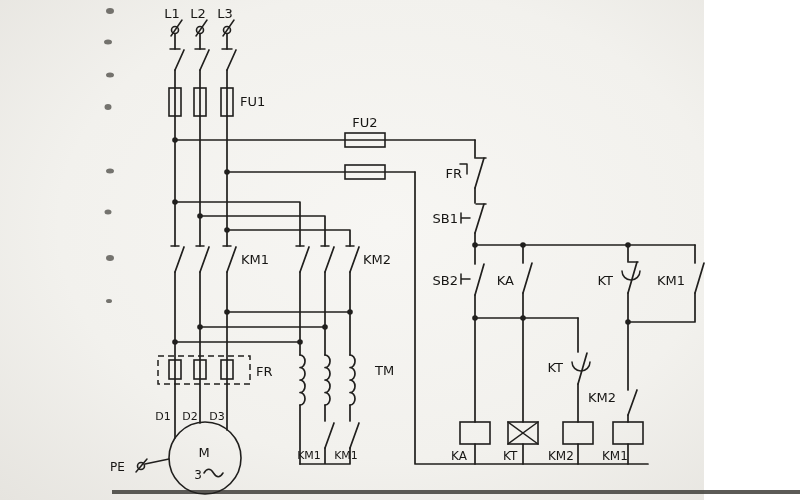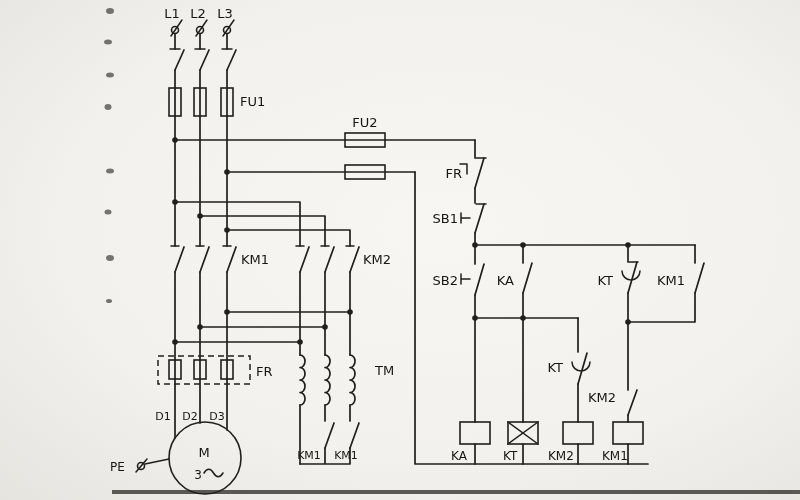--- a/index.html
+++ b/index.html
@@ -1,18 +1,18 @@
 <!DOCTYPE html>
 <html><head>
 <meta charset="utf-8">
 <style>
   html,body{margin:0;padding:0;}
   body{width:800px;height:500px;overflow:hidden;}
   .stage{
-    position:relative;width:800px;height:500px;
+    position:relative;width:704px;height:500px;
     background:radial-gradient(ellipse at 55% 45%, #f7f6f3 0%, #f2f1ed 60%, #e6e4df 100%);
     text-align:center;
   }
   svg{position:absolute;left:0;top:0;}
   svg text{
     font-family:"DejaVu Sans","Liberation Sans",sans-serif;
     fill:#171614;font-size:13px;
   }
   .wire{stroke:#201f1d;stroke-width:1.7;fill:none;stroke-linecap:round;stroke-linejoin:round;}
   .thin{stroke-width:1.5;}

